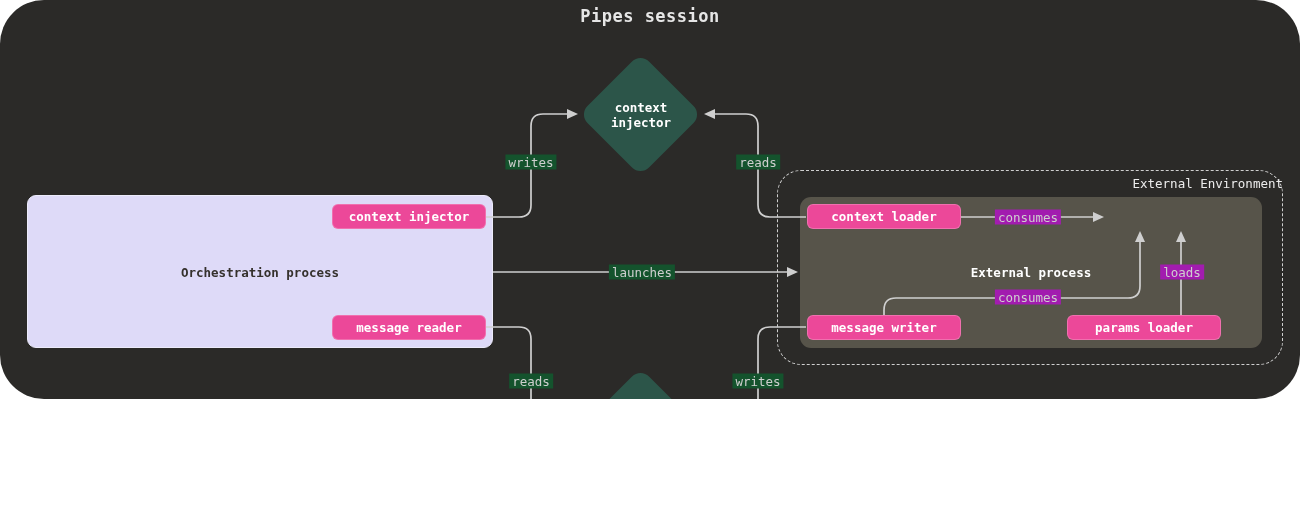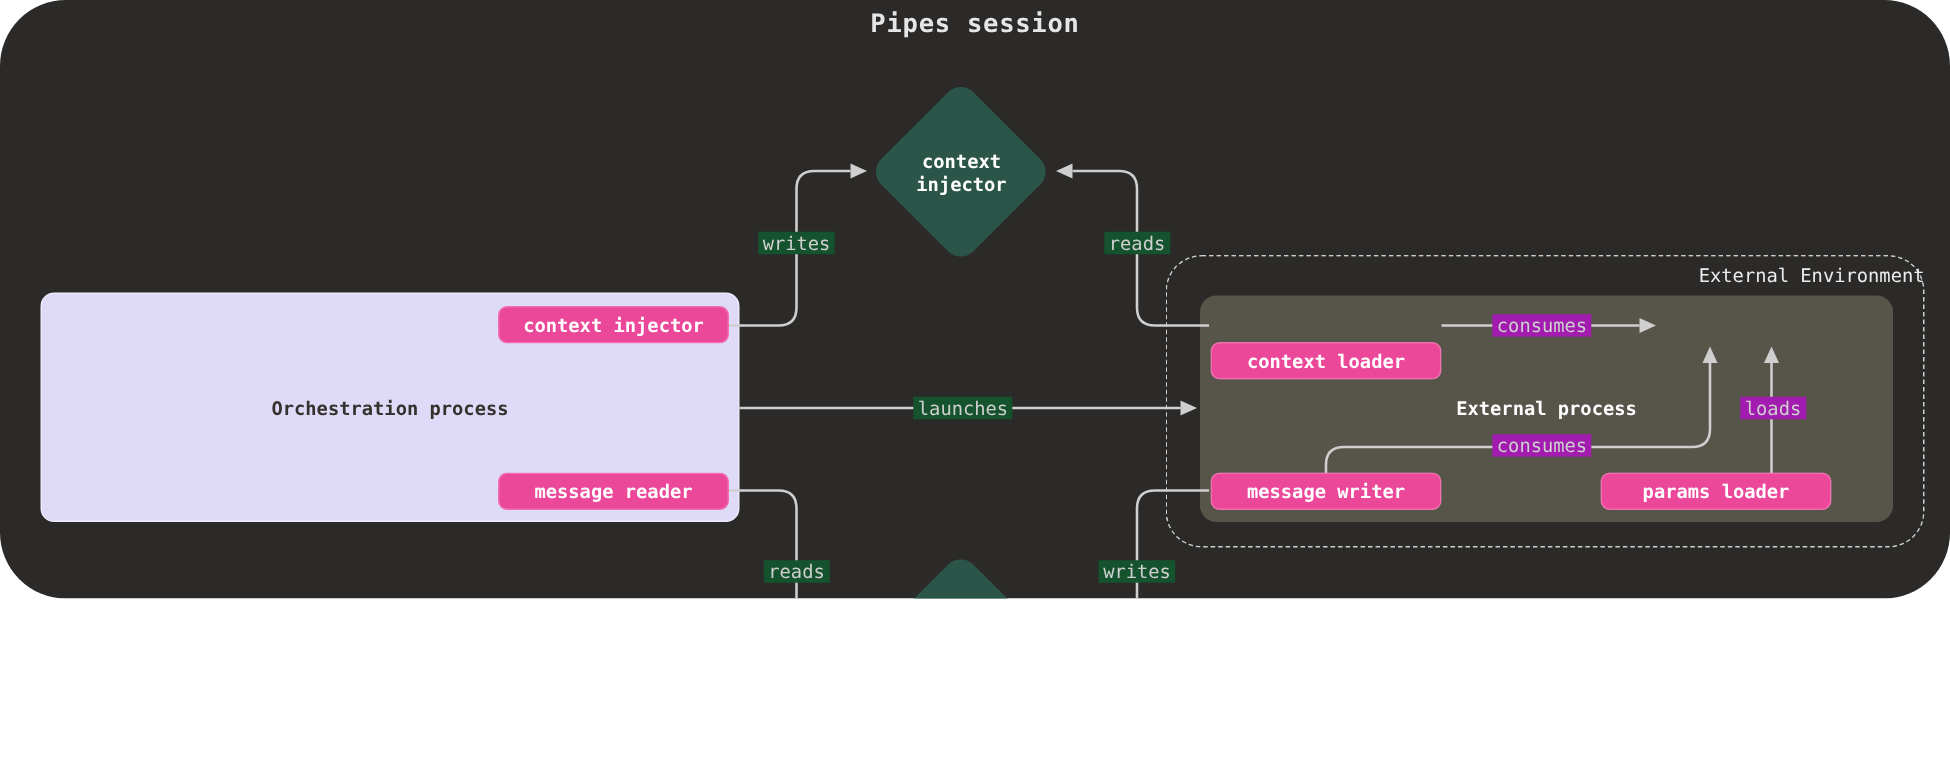--- a/index.html
+++ b/index.html
@@ -112,16 +112,16 @@
   <span class="elabel" style="left:758px; top:162px;">reads</span>
   <span class="elabel" style="left:642px; top:272px;">launches</span>
   <span class="elabel on-gray" style="left:1028px; top:217px;">consumes</span>
   <span class="elabel on-gray" style="left:1028px; top:297px;">consumes</span>
   <span class="elabel on-gray" style="left:1182px; top:272px;">loads</span>
   <span class="elabel" style="left:531px; top:381px;">reads</span>
   <span class="elabel" style="left:758px; top:381px;">writes</span>
 
   <div class="pill" style="left:332px; top:204px;">context injector</div>
   <div class="pill" style="left:332px; top:315px;">message reader</div>
-  <div class="pill" style="left:807px; top:204px;margin-top:24px;">context loader</div>
+  <div class="pill" style="left:807px; top:204px;">context loader</div>
   <div class="pill" style="left:807px; top:315px;">message writer</div>
   <div class="pill" style="left:1067px; top:315px;">params loader</div>
 </div>
 
 </body></html>

